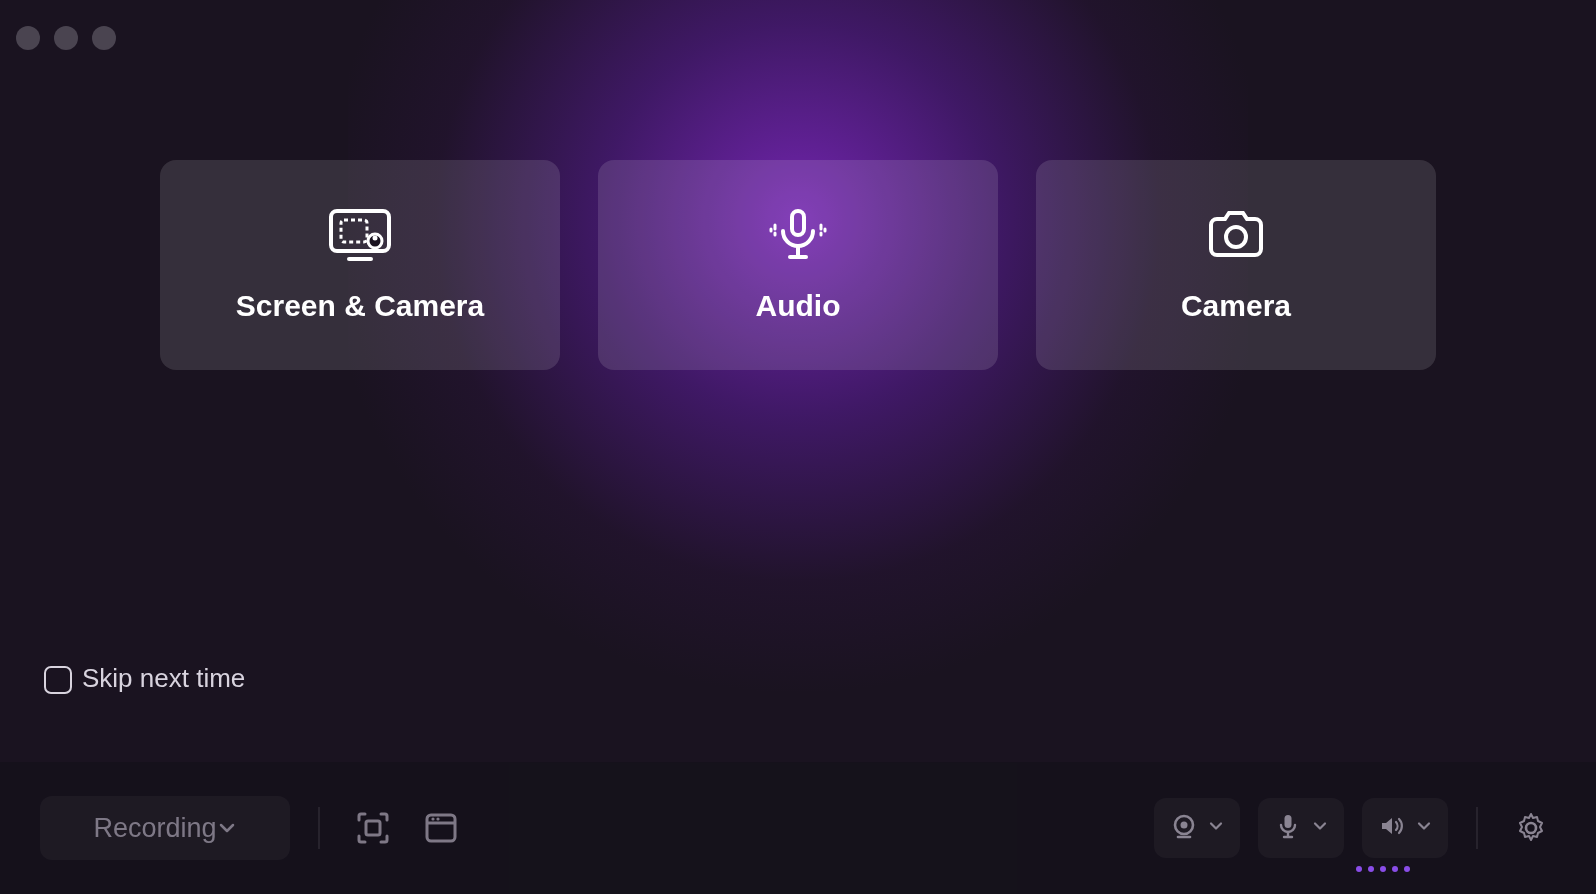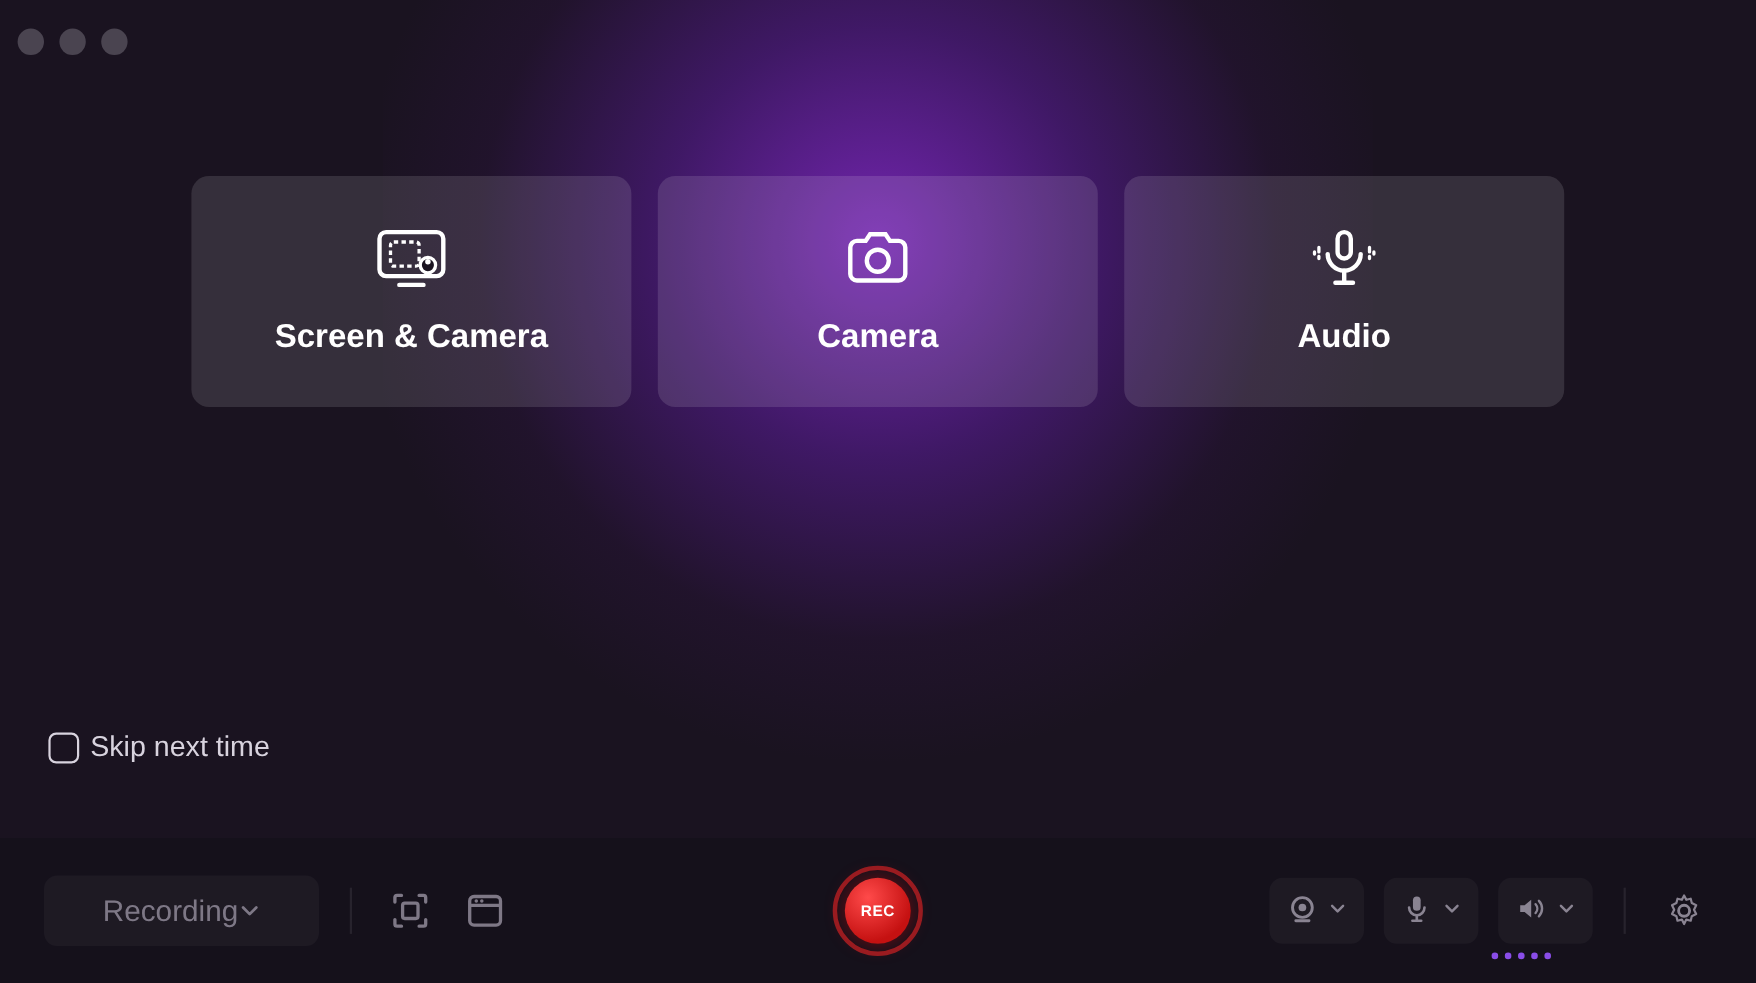--- a/index.html
+++ b/index.html
@@ -41,21 +41,21 @@
     margin-top: 80px;
     font-size: 46px;
     font-weight: 800;
     letter-spacing: -0.5px;
     color: #ffffff;
     text-align: center;
   }
   .cards {
     margin-top: 160px;
     display: flex;
-    gap: 24px;
+    gap: 38px;
     justify-content: center;
   }
   .card {
     width: 400px; height: 210px;
     background: rgba(255,255,255,0.12);
     border-radius: 16px;
     display: flex; flex-direction: column; align-items: center; justify-content: center;
     gap: 26px;
     cursor: pointer;
     transition: background 0.15s;
@@ -176,38 +176,38 @@
           <circle cx="48" cy="31" r="2.5" fill="#fff"></circle>
           <path d="M22 52 h22" stroke="#fff" stroke-width="4" stroke-linecap="round"></path>
         </svg>
       </span>
       <span class="card-label">Screen &amp; Camera</span>
     </div>
 
     <div class="card">
       <span class="card-icon">
         <svg width="66" height="56" viewBox="0 0 66 56" fill="none">
-          <path d="M8 18 a6 6 0 0 1 6-6 h8 l4-6 h14 l4 6 h8 a6 6 0 0 1 6 6 v24 a6 6 0 0 1 -6 6 h-38 a6 6 0 0 1 -6-6 z" stroke="#fff" stroke-width="4" fill="none"></path>
-          <circle cx="33" cy="30" r="10" stroke="#fff" stroke-width="4"></circle>
-        </svg>
-      </span>
-      <span class="card-label">Camera</span>
-    </div>
-
-    <div class="card">
-      <span class="card-icon">
-        <svg width="66" height="56" viewBox="0 0 66 56" fill="none">
           <rect x="27" y="4" width="12" height="24" rx="6" stroke="#fff" stroke-width="4"></rect>
           <path d="M18 24 a15 15 0 0 0 30 0" stroke="#fff" stroke-width="4" fill="none" stroke-linecap="round"></path>
           <path d="M33 39 v10" stroke="#fff" stroke-width="4" stroke-linecap="round"></path>
           <path d="M25 50 h16" stroke="#fff" stroke-width="4" stroke-linecap="round"></path>
           <path d="M10 18 v4 M10 26 v2 M56 18 v4 M56 26 v2 M6 22 v2 M60 22 v2" stroke="#fff" stroke-width="3" stroke-linecap="round"></path>
         </svg>
       </span>
       <span class="card-label">Audio</span>
+    </div>
+
+    <div class="card">
+      <span class="card-icon">
+        <svg width="66" height="56" viewBox="0 0 66 56" fill="none">
+          <path d="M8 18 a6 6 0 0 1 6-6 h8 l4-6 h14 l4 6 h8 a6 6 0 0 1 6 6 v24 a6 6 0 0 1 -6 6 h-38 a6 6 0 0 1 -6-6 z" stroke="#fff" stroke-width="4" fill="none"></path>
+          <circle cx="33" cy="30" r="10" stroke="#fff" stroke-width="4"></circle>
+        </svg>
+      </span>
+      <span class="card-label">Camera</span>
     </div>
 
   </div>
 
   <div class="skip-row">
     <div class="checkbox"></div>
     <span class="skip-label">Skip next time</span>
   </div>
 </div>
 
@@ -237,25 +237,20 @@
         <rect x="6" y="7" width="28" height="26" rx="4" stroke="#b7b0c0" stroke-width="3"></rect>
         <path d="M6 15 h28" stroke="#b7b0c0" stroke-width="3"></path>
         <circle cx="12" cy="11" r="1.6" fill="#b7b0c0"></circle>
         <circle cx="17" cy="11" r="1.6" fill="#b7b0c0"></circle>
       </svg>
     </div>
   </div>
 
   <div class="tb-spacer"></div>
 
-  <div class="rec-outer">
-    <div class="rec-inner">
-      <span class="rec-text">REC</span>
-    </div>
-  </div>
 
   <div class="tb-spacer"></div>
 
   <div class="tb-right">
     <div class="tb-chip">
       <span>
         <svg width="28" height="28" viewBox="0 0 28 28" fill="none">
           <circle cx="14" cy="13" r="9" stroke="#c9c2d2" stroke-width="2.6"></circle>
           <circle cx="14" cy="13" r="3.5" fill="#c9c2d2"></circle>
           <path d="M8 25 h12" stroke="#c9c2d2" stroke-width="2.6" stroke-linecap="round"></path>

